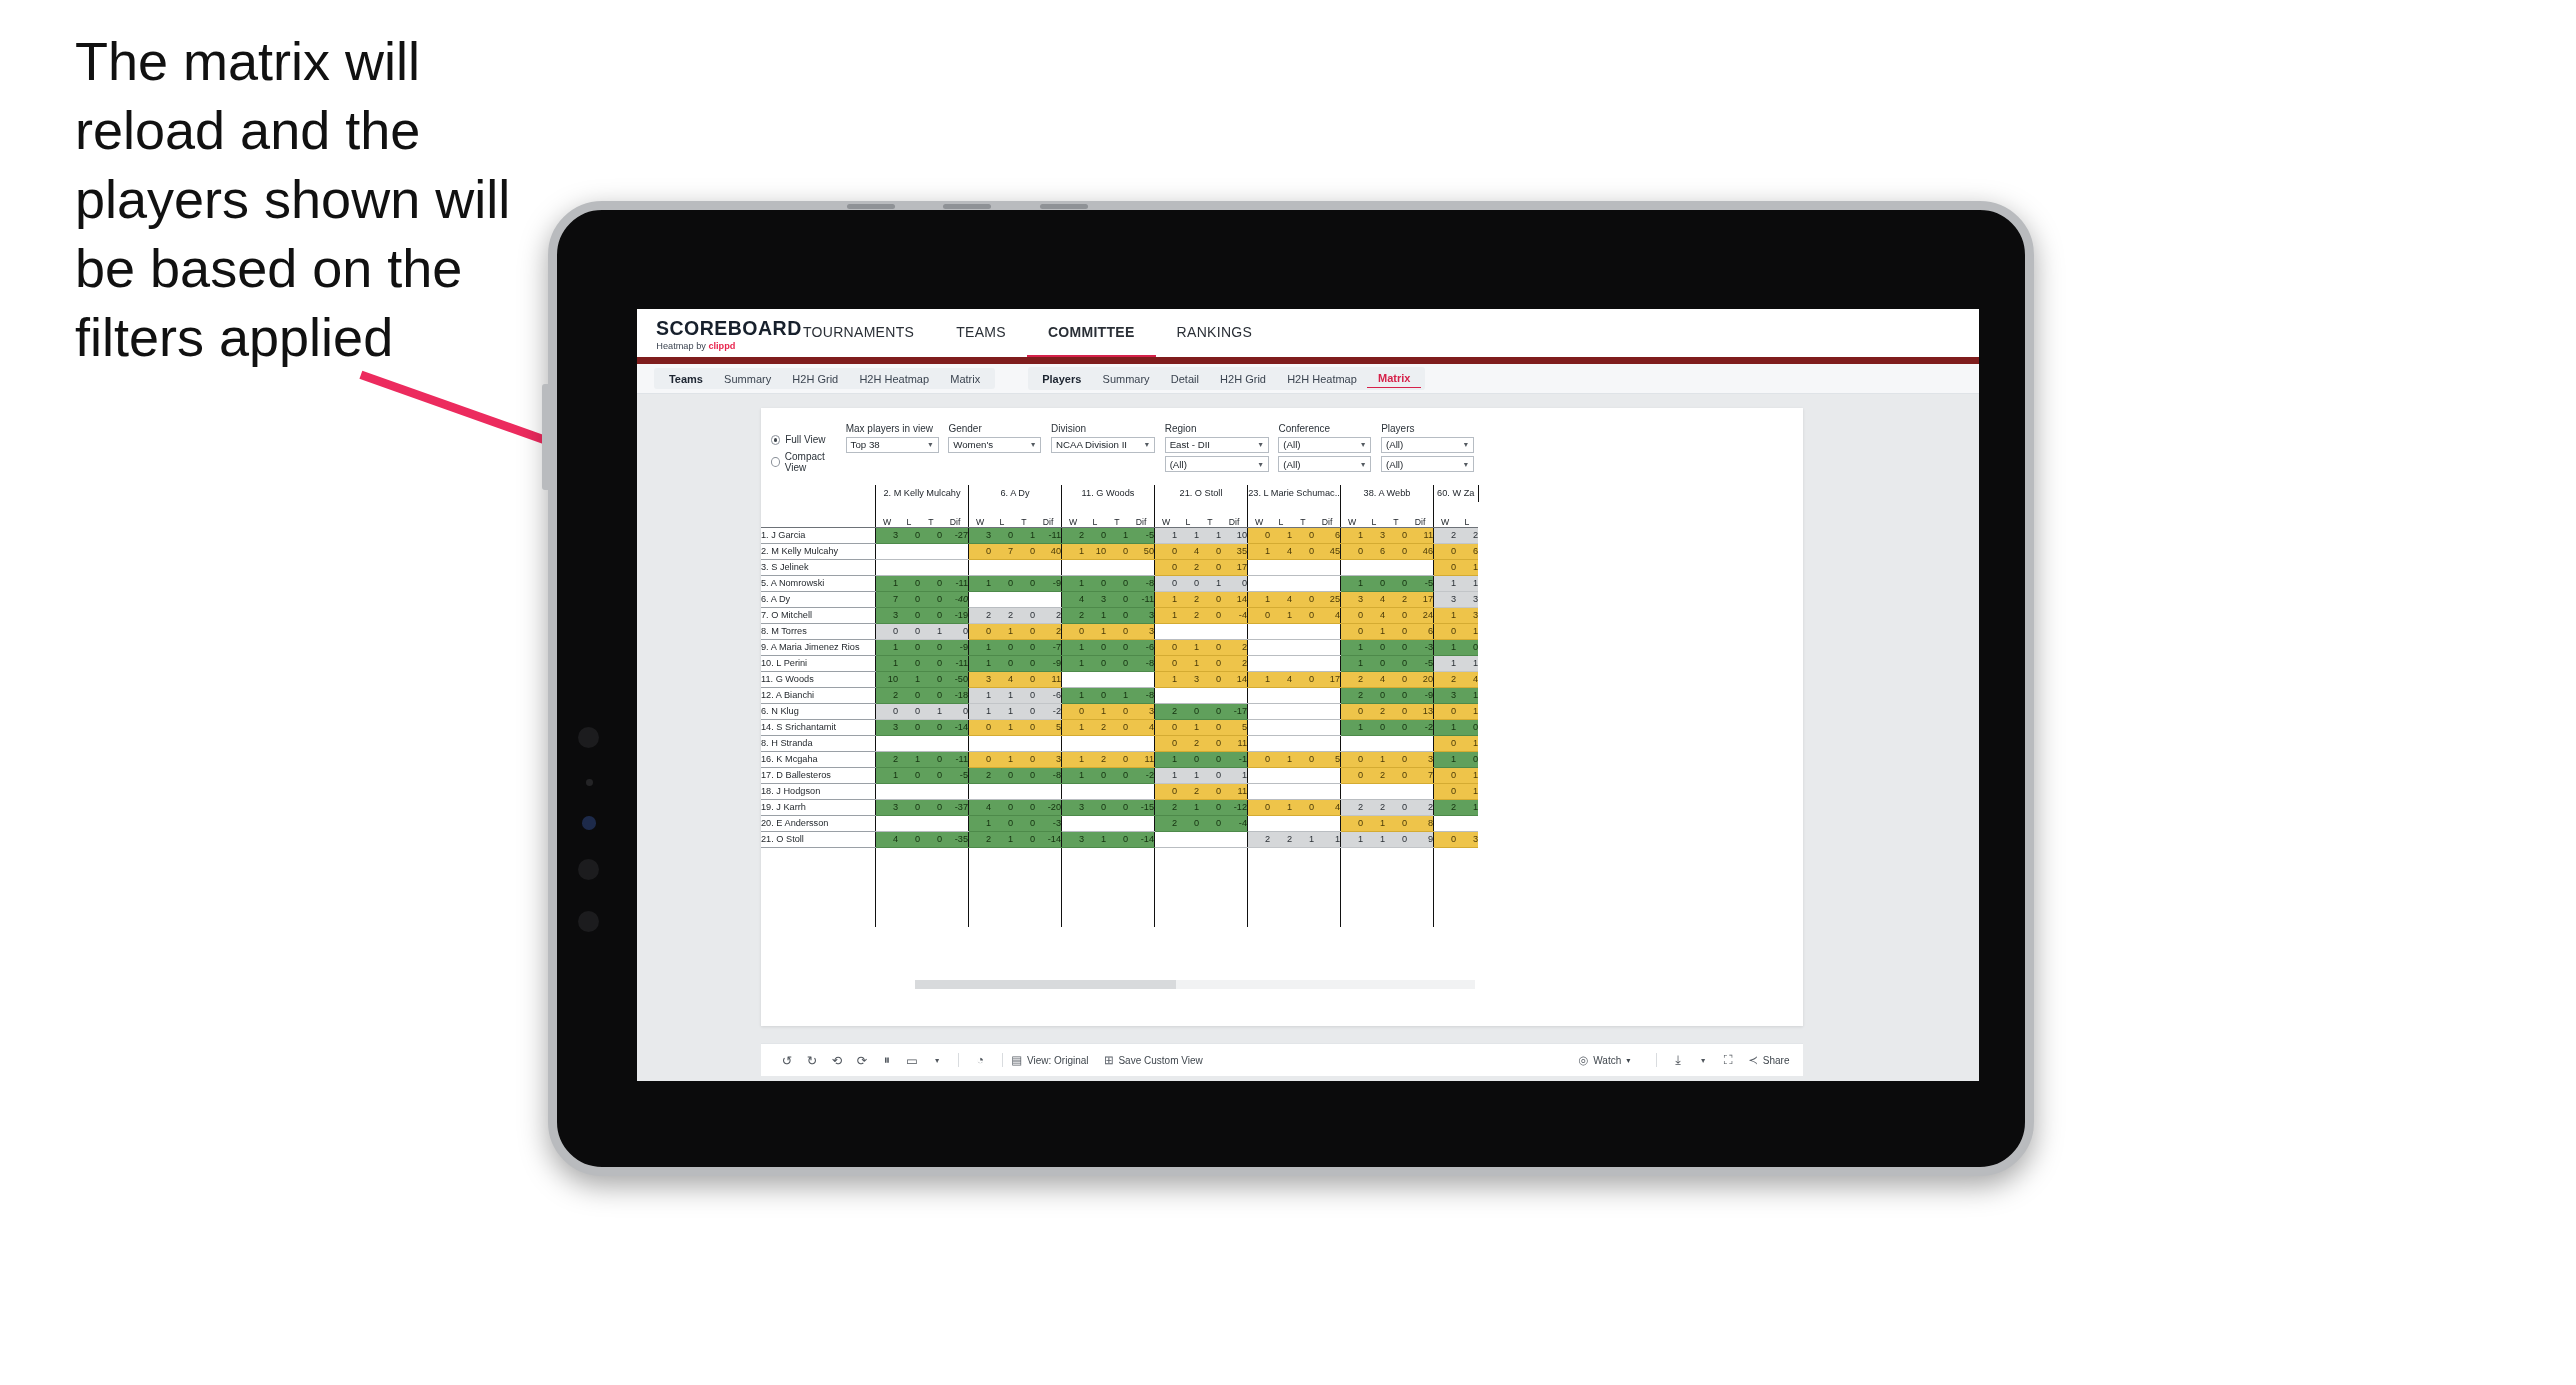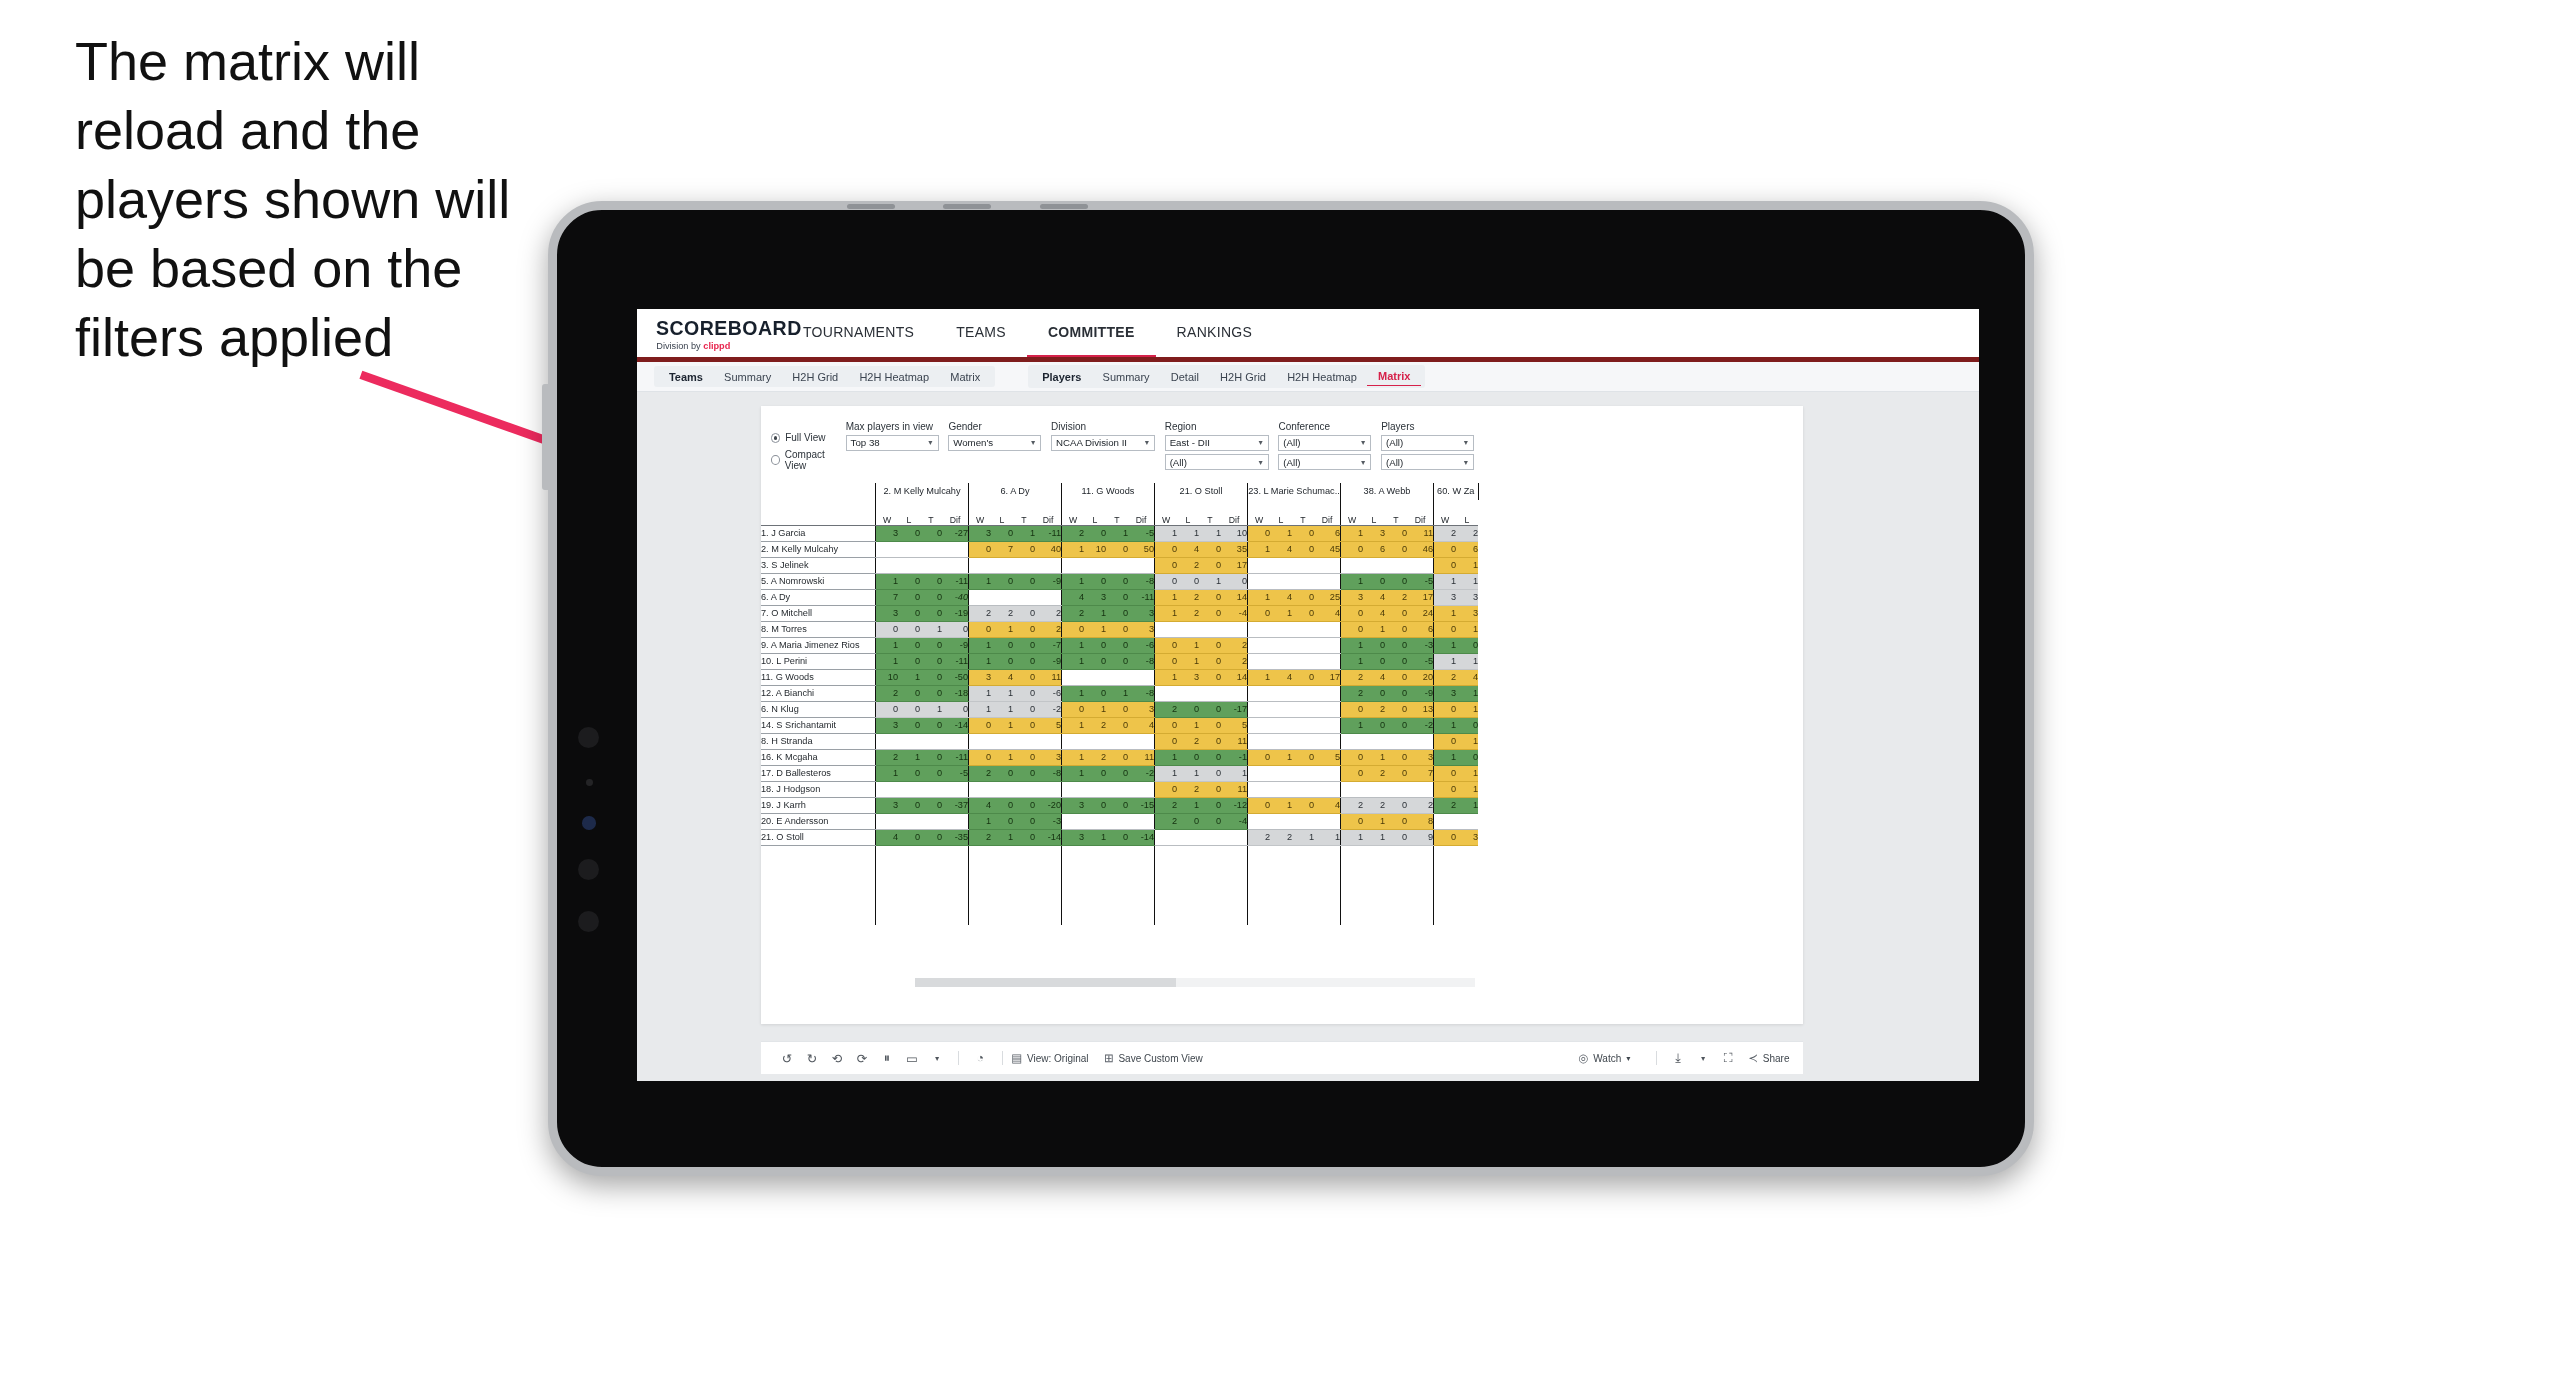--- a/index.html
+++ b/index.html
@@ -37,21 +37,21 @@
   #cam-dot5{position:absolute;left:21px;top:701px;width:21px;height:21px;border-radius:50%;background:#1c1c1e;}
 
   
   #screen{
     position:absolute;left:637px;top:309px;width:1342px;height:772px;
     background:#e8eaec;
     overflow:hidden;
   }
 
   
-  #topbar{height:48px;background:#ffffff;display:flex;align-items:stretch;border-bottom:5px solid #7f1d1d;}
+  #topbar{height:48px;background:#ffffff;display:flex;align-items:stretch;border-bottom:7px solid #7f1d1d;}
   #brand{width:145px;display:flex;flex-direction:column;justify-content:center;padding-left:19.3px;box-sizing:border-box;}
   #brand .bname{font-size:21px;font-weight:bold;letter-spacing:0.5px;color:#17202c;
       font-family:"Liberation Sans", sans-serif;transform:scaleX(.93);transform-origin:left;}
   #brand .bsub{font-size:9.2px;color:#3c4450;margin-top:1px;}
   #brand .bsub .clippd{color:#e8264f;font-weight:bold;}
   .topnav{display:flex;align-items:stretch;}
   .topnav .tn{
     padding:0 21px;display:flex;align-items:center;font-size:14px;color:#2a2f36;
     letter-spacing:0.3px;border-bottom:2.9px solid transparent;cursor:pointer;
   }
@@ -163,21 +163,21 @@
   <div id="cam-dot4"></div>
   <div id="cam-dot5"></div>
 </div>
 
 <div id="screen">
 
   <div id="topbar">
     <div id="brand">
       <div class="bname">SCOREBOARD</div>
       <div class="bsub">
-        <span>Division by</span>
+        <span>Heatmap by</span>
         <span class="clippd">clippd</span>
       </div>
     </div>
     <div class="topnav">
       <div class="tn">TOURNAMENTS</div>
       <div class="tn">TEAMS</div>
       <div class="tn active">COMMITTEE</div>
       <div class="tn">RANKINGS</div>
     </div>
   </div>

